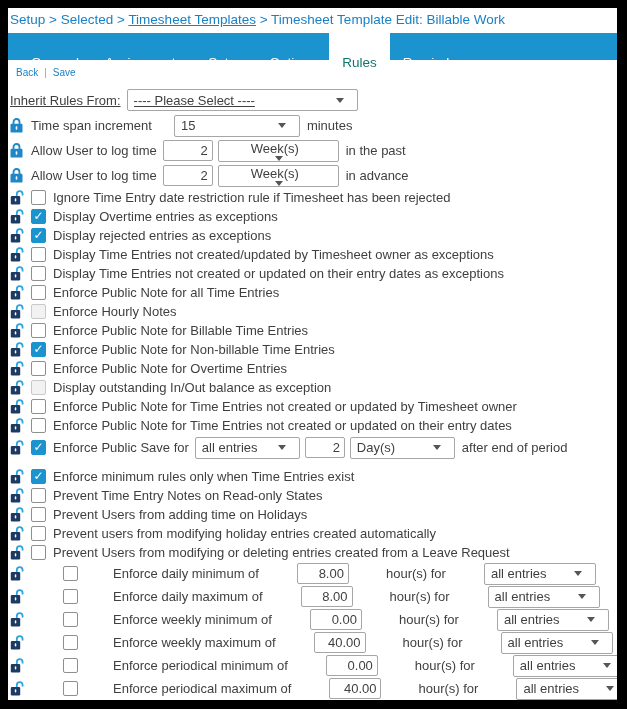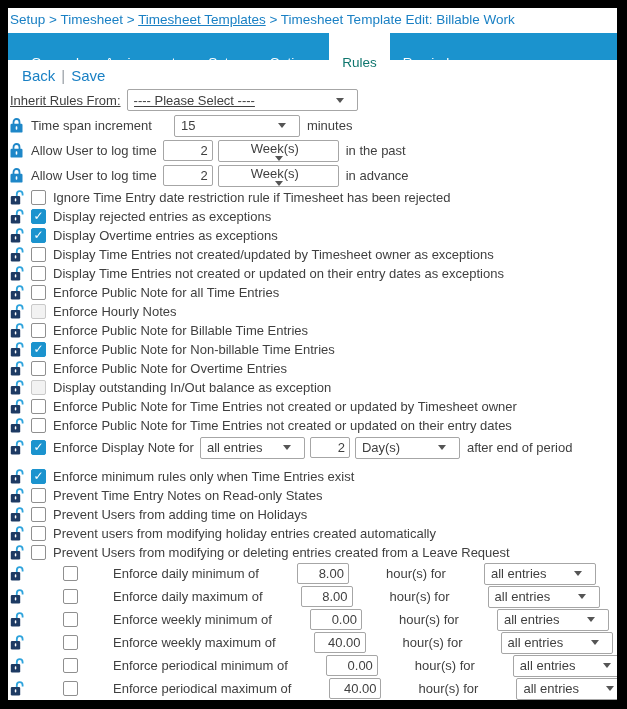--- a/index.html
+++ b/index.html
@@ -44,22 +44,22 @@
     padding: 16px 13px;
     line-height: 27px;
     color: #fff;
     cursor: pointer;
     white-space: nowrap;
   }
   .tab.active { background: #fff; color: #0f766e; }
   
   .toolbar {
     height: 27px;
-    padding: 7px 2px 0 14px;
-    font-size: 15px;
+    padding: 7px 2px 0 8px;
+    font-size: 10px;
   }
   .tlink { color: #1a80c4; cursor: pointer; }
   .tdiv { color: #9aa0a6; margin: 0 6px; }
   
   .row { display: flex; align-items: center; padding-left: 2px; white-space: nowrap; }
   .row.ctl { height: 26px; text-decoration: underline; }
   .row.lockrow { height: 25px; }
   .row.cb { height: 19px; }
   .row.cbinline { height: 25px; }
   .row.hour { height: 23px; gap: 32px; }
@@ -120,21 +120,21 @@
   .n40 { width: 40px; margin: 0 5px; }
   .n52 { width: 52px; }
   .gap6 { margin-right: 6px; }
 </style>
 </head>
 <body>
 
 <div class="frame">
   <div class="content">
 
-    <div class="breadcrumb"><span class="bc-item">Setup</span><span class="bc-sep"> &gt; </span><span class="bc-item">Timesheet</span><span class="bc-sep"> &gt; </span><span class="bc-item u">Timesheet Templates</span><span class="bc-sep"> &gt; </span><span class="bc-item">Timesheet Template Edit: Billable Work</span></div>
+    <div class="breadcrumb"><span class="bc-item">Setup</span><span class="bc-sep"> &gt; </span><span class="bc-item">Selected</span><span class="bc-sep"> &gt; </span><span class="bc-item u">Timesheet Templates</span><span class="bc-sep"> &gt; </span><span class="bc-item">Timesheet Template Edit: Billable Work</span></div>
 
     <div class="tabbar">
         <span class="tab">General</span>
         <span class="tab">Assignments</span>
         <span class="tab">Setup</span>
         <span class="tab">Options</span>
         <span class="tab active">Rules</span>
         <span class="tab">Reminders</span>
       </div>
 
@@ -213,32 +213,32 @@
         </div>
         <div class="row cb">
           <span class="lock">
             <svg width="15" height="15" viewBox="0 0 15 15">
     <path d="M6.8 6.2 V4.2 C6.8 2.4 8 1.2 9.7 1.2 C11.4 1.2 12.6 2.4 12.6 4.2 V5.4" fill="none" stroke="#2ea3dc" stroke-width="1.8"></path>
     <rect x="0.8" y="5.9" width="9.4" height="8.6" rx="1.2" fill="#1d3a63"></rect>
     <rect x="4.8" y="8.3" width="1.5" height="3.2" rx="0.7" fill="#fff"></rect>
   </svg>
           </span>
           <span class="cbx checked"></span>
+          <span>Display Overtime entries as exceptions</span>
+        </div>
+        <div class="row cb">
+          <span class="lock">
+            <svg width="15" height="15" viewBox="0 0 15 15">
+    <path d="M6.8 6.2 V4.2 C6.8 2.4 8 1.2 9.7 1.2 C11.4 1.2 12.6 2.4 12.6 4.2 V5.4" fill="none" stroke="#2ea3dc" stroke-width="1.8"></path>
+    <rect x="0.8" y="5.9" width="9.4" height="8.6" rx="1.2" fill="#1d3a63"></rect>
+    <rect x="4.8" y="8.3" width="1.5" height="3.2" rx="0.7" fill="#fff"></rect>
+  </svg>
+          </span>
+          <span class="cbx checked"></span>
           <span>Display rejected entries as exceptions</span>
-        </div>
-        <div class="row cb">
-          <span class="lock">
-            <svg width="15" height="15" viewBox="0 0 15 15">
-    <path d="M6.8 6.2 V4.2 C6.8 2.4 8 1.2 9.7 1.2 C11.4 1.2 12.6 2.4 12.6 4.2 V5.4" fill="none" stroke="#2ea3dc" stroke-width="1.8"></path>
-    <rect x="0.8" y="5.9" width="9.4" height="8.6" rx="1.2" fill="#1d3a63"></rect>
-    <rect x="4.8" y="8.3" width="1.5" height="3.2" rx="0.7" fill="#fff"></rect>
-  </svg>
-          </span>
-          <span class="cbx checked"></span>
-          <span>Display Overtime entries as exceptions</span>
         </div>
         <div class="row cb">
           <span class="lock">
             <svg width="15" height="15" viewBox="0 0 15 15">
     <path d="M6.8 6.2 V4.2 C6.8 2.4 8 1.2 9.7 1.2 C11.4 1.2 12.6 2.4 12.6 4.2 V5.4" fill="none" stroke="#2ea3dc" stroke-width="1.8"></path>
     <rect x="0.8" y="5.9" width="9.4" height="8.6" rx="1.2" fill="#1d3a63"></rect>
     <rect x="4.8" y="8.3" width="1.5" height="3.2" rx="0.7" fill="#fff"></rect>
   </svg>
           </span>
           <span class="cbx"></span>
@@ -345,21 +345,21 @@
         </div>
         <div class="row cbinline">
           <span class="lock">
             <svg width="15" height="15" viewBox="0 0 15 15">
     <path d="M6.8 6.2 V4.2 C6.8 2.4 8 1.2 9.7 1.2 C11.4 1.2 12.6 2.4 12.6 4.2 V5.4" fill="none" stroke="#2ea3dc" stroke-width="1.8"></path>
     <rect x="0.8" y="5.9" width="9.4" height="8.6" rx="1.2" fill="#1d3a63"></rect>
     <rect x="4.8" y="8.3" width="1.5" height="3.2" rx="0.7" fill="#fff"></rect>
   </svg>
           </span>
           <span class="cbx checked"></span>
-          <span class="gap6">Enforce Display Note for</span>
+          <span class="gap6">Enforce Public Save for</span>
           <span class="select w105">
     <span class="sel-text">all entries</span>
     <span class="caret"></span>
   </span>
           <input type="text" class="num n40" value="2" style="">
           <span class="select w105">
     <span class="sel-text">Day(s)</span>
     <span class="caret"></span>
   </span>
           <span class="sfx">after end of period</span>

